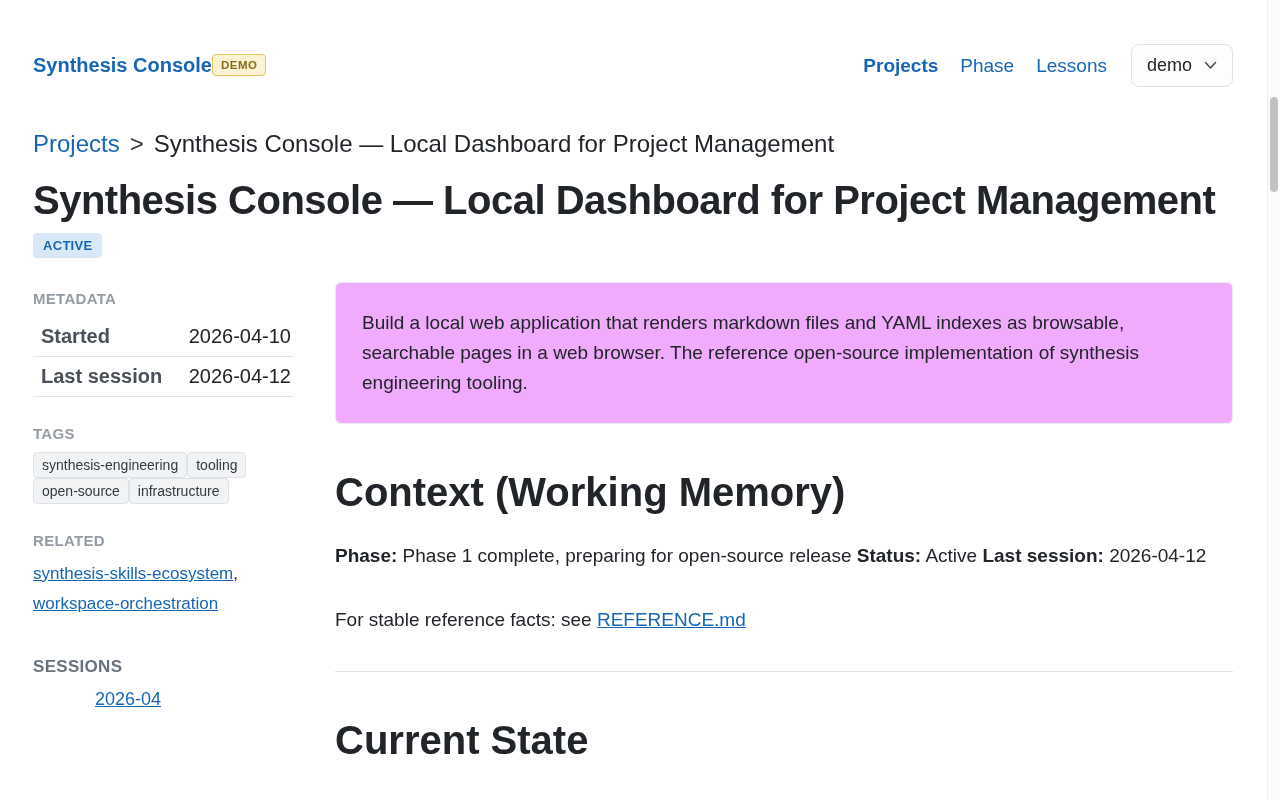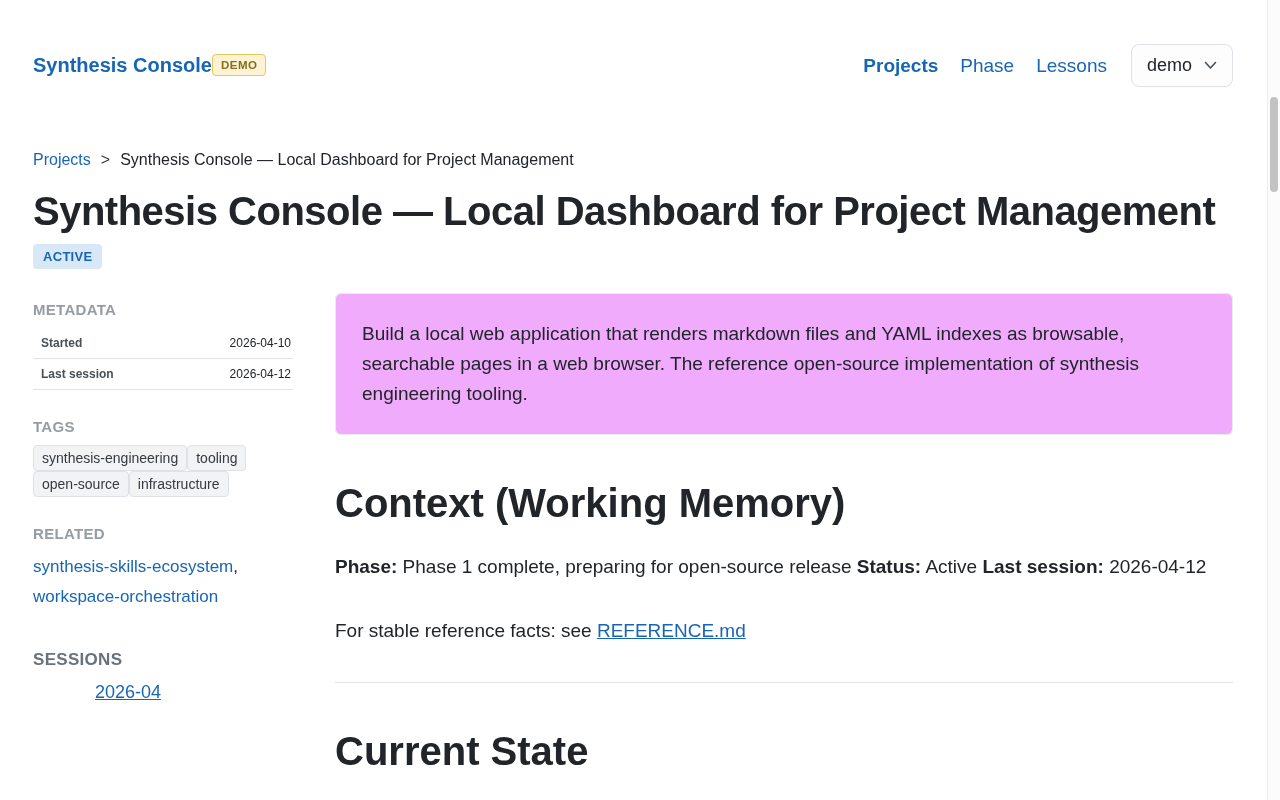--- a/index.html
+++ b/index.html
@@ -50,21 +50,21 @@
     border-radius: 8px;
     background: #fdfdfd;
     padding: 10px 15px;
     font-size: 18px;
     color: #212529;
     cursor: pointer;
     margin-left: 2px;
   }
 
   
-  .breadcrumb { margin-top: 64px; font-size: 16px; color: #212529; }
+  .breadcrumb { margin-top: 43px; font-size: 24px; color: #212529; }
   .breadcrumb a { color: #1766b5; text-decoration: none; cursor: pointer; }
   .breadcrumb .sep { margin: 0 10px; color: #343a40; }
 
   
   .page-title {
     margin: 20px 0 10px;
     font-size: 40px;
     font-weight: 700;
     letter-spacing: -0.5px;
     color: #212529;
@@ -90,42 +90,42 @@
 
   
   .side-heading {
     color: #959ca3;
     font-size: 15px;
     font-weight: 700;
     letter-spacing: 0.3px;
     margin: 28px 0 10px;
   }
   .side-heading.first { margin-top: 8px; }
-  .meta-table { width: 100%; font-size: 12px; }
+  .meta-table { width: 100%; font-size: 20px; }
   .meta-row {
     display: flex;
     justify-content: space-between;
     align-items: center;
     padding: 8px 2px 8px 8px;
     border-bottom: 1px solid #dfe3e7;
   }
   .meta-label { color: #495057; font-weight: 600; }
   .meta-value { color: #212529; }
   .tags { display: flex; flex-wrap: wrap; }
   .tag {
     background: #f1f3f5;
     border: 1px solid #dee2e6;
     border-radius: 4px;
     padding: 4px 8px;
     font-size: 14px;
     color: #343a40;
     white-space: nowrap;
   }
   .related { font-size: 17px; line-height: 1.75; }
-  .related a { color: #1766b5; cursor: pointer; }
+  .related a { color: #1766b5; text-decoration: underline; cursor: pointer; }
   .sessions-heading {
     color: #68727c;
     font-size: 17px;
     font-weight: 700;
     letter-spacing: 0.3px;
     margin: 38px 0 12px;
   }
   .sessions-list { margin: 12px; padding-left: 50px; list-style: none; }
   .sessions-list a { color: #1766b5; font-size: 18px; text-decoration: underline; cursor: pointer; }
 

